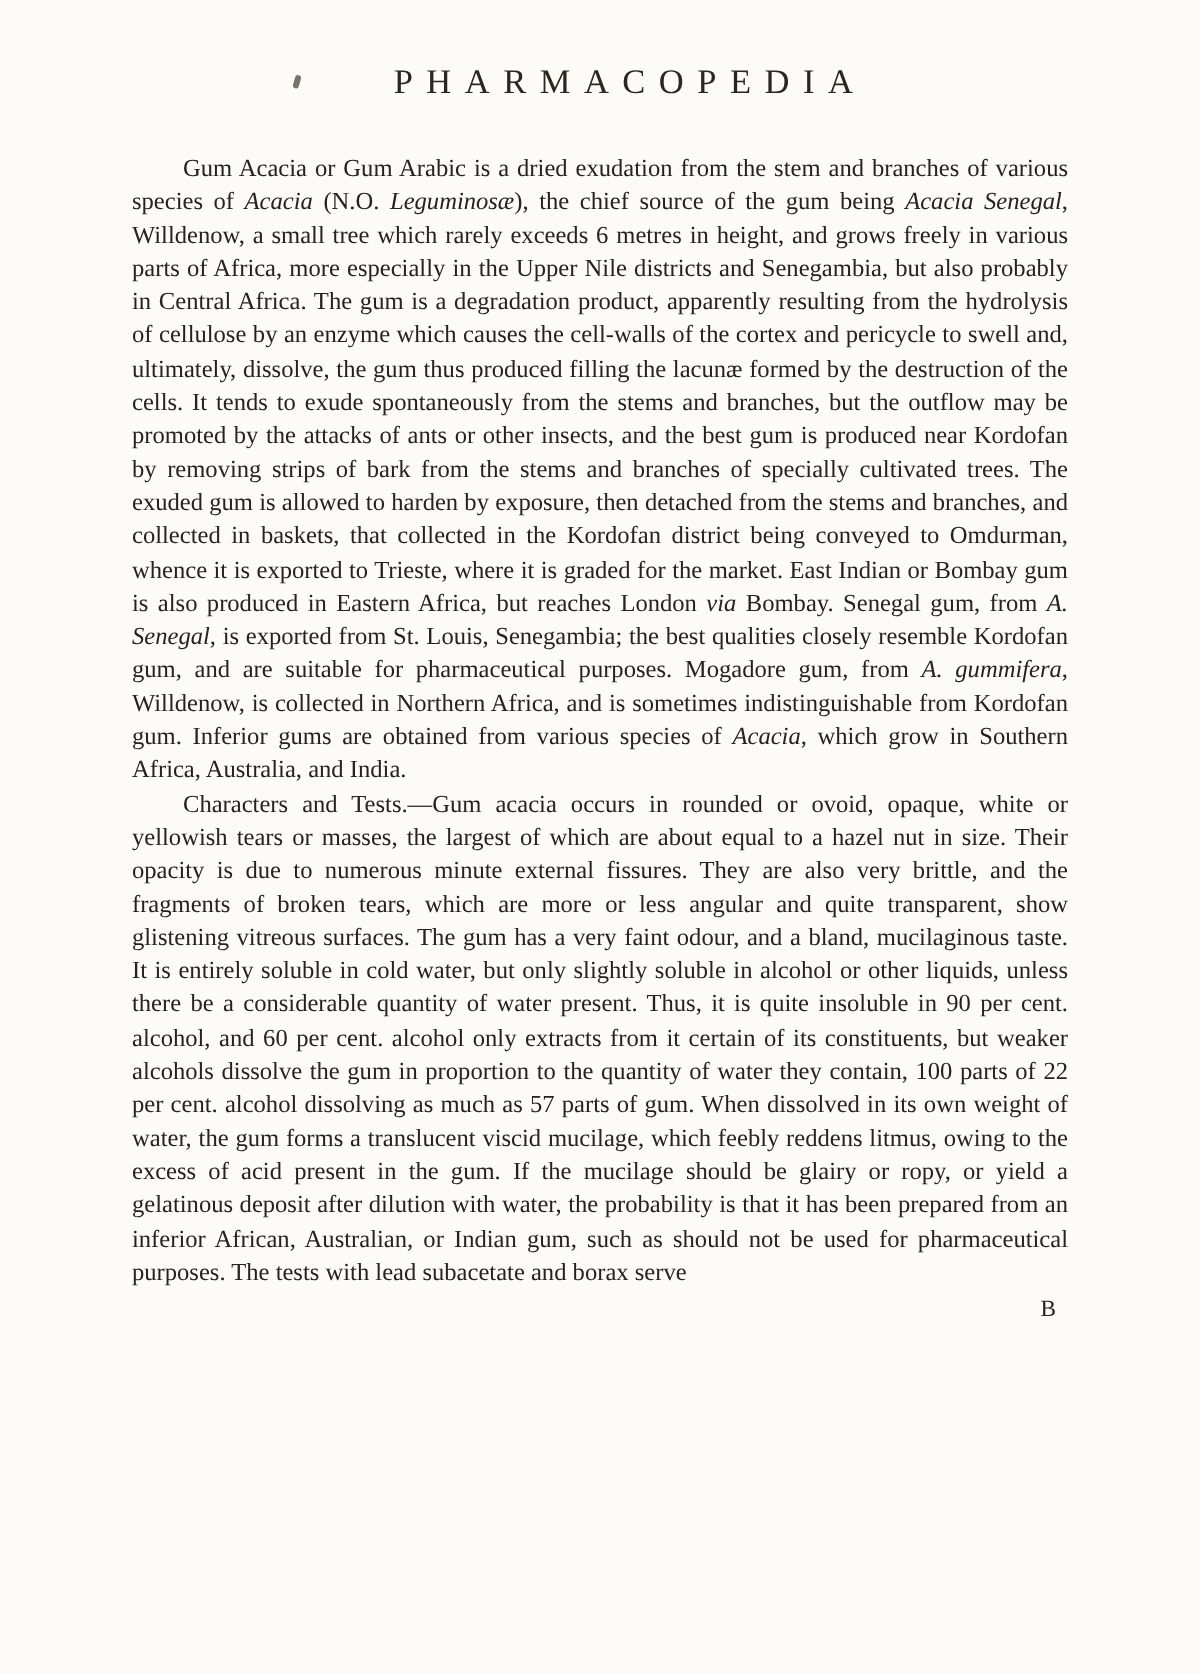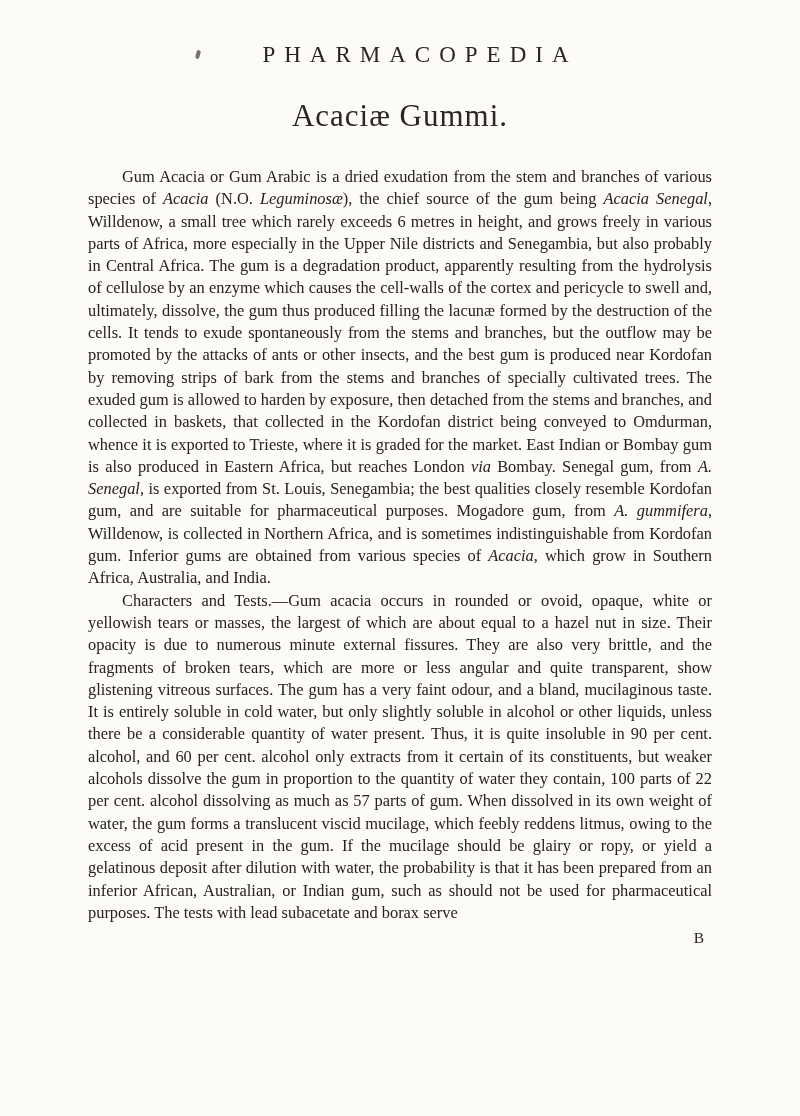--- a/index.html
+++ b/index.html
@@ -74,21 +74,20 @@
 </style>
 </head>
 <body>
 
 <div class="page">
 
   <span class="ink-speck"></span>
 
   <header>
     <div class="running-title">PHARMACOPEDIA</div>
-    <h1 class="article-heading">Acaciæ Gummi.</h1>
   </header>
 
   <main class="text-block">
     <p class="body-para"><span class="seg seg-normal">Gum Acacia or Gum Arabic is a dried exudation from the stem and branches of various species of </span><span class="seg seg-italic">Acacia</span><span class="seg seg-normal"> (N.O. </span><span class="seg seg-italic">Leguminosæ</span><span class="seg seg-normal">), the chief source of the gum being </span><span class="seg seg-italic">Acacia Senegal</span><span class="seg seg-normal">, Willdenow, a small tree which rarely exceeds 6 metres in height, and grows freely in various parts of Africa, more especially in the Upper Nile districts and Senegambia, but also probably in Central Africa. The gum is a degradation product, apparently resulting from the hydrolysis of cellulose by an enzyme which causes the cell-walls of the cortex and pericycle to swell and, ultimately, dissolve, the gum thus produced filling the lacunæ formed by the destruction of the cells. It tends to exude spontaneously from the stems and branches, but the outflow may be promoted by the attacks of ants or other insects, and the best gum is produced near Kordofan by removing strips of bark from the stems and branches of specially cultivated trees. The exuded gum is allowed to harden by exposure, then detached from the stems and branches, and collected in baskets, that collected in the Kordofan district being conveyed to Omdurman, whence it is exported to Trieste, where it is graded for the market. East Indian or Bombay gum is also produced in Eastern Africa, but reaches London </span><span class="seg seg-italic">via</span><span class="seg seg-normal"> Bombay. Senegal gum, from </span><span class="seg seg-italic">A. Senegal</span><span class="seg seg-normal">, is exported from St. Louis, Senegambia; the best qualities closely resemble Kordofan gum, and are suitable for pharmaceutical purposes. Mogadore gum, from </span><span class="seg seg-italic">A. gummifera</span><span class="seg seg-normal">, Willdenow, is collected in Northern Africa, and is sometimes indistinguishable from Kordofan gum. Inferior gums are obtained from various species of </span><span class="seg seg-italic">Acacia</span><span class="seg seg-normal">, which grow in Southern Africa, Australia, and India.</span></p>
     <p class="body-para"><span class="seg seg-bold">Characters and Tests.</span><span class="seg seg-normal">—Gum acacia occurs in rounded or ovoid, opaque, white or yellowish tears or masses, the largest of which are about equal to a hazel nut in size. Their opacity is due to numerous minute external fissures. They are also very brittle, and the fragments of broken tears, which are more or less angular and quite transparent, show glistening vitreous surfaces. The gum has a very faint odour, and a bland, mucilaginous taste. It is entirely soluble in cold water, but only slightly soluble in alcohol or other liquids, unless there be a considerable quantity of water present. Thus, it is quite insoluble in 90 per cent. alcohol, and 60 per cent. alcohol only extracts from it certain of its constituents, but weaker alcohols dissolve the gum in proportion to the quantity of water they contain, 100 parts of 22 per cent. alcohol dissolving as much as 57 parts of gum. When dissolved in its own weight of water, the gum forms a translucent viscid mucilage, which feebly reddens litmus, owing to the excess of acid present in the gum. If the mucilage should be glairy or ropy, or yield a gelatinous deposit after dilution with water, the probability is that it has been prepared from an inferior African, Australian, or Indian gum, such as should not be used for pharmaceutical purposes. The tests with lead subacetate and borax serve</span></p>
     <div class="signature">B</div>
   </main>
 
 </div>
 

